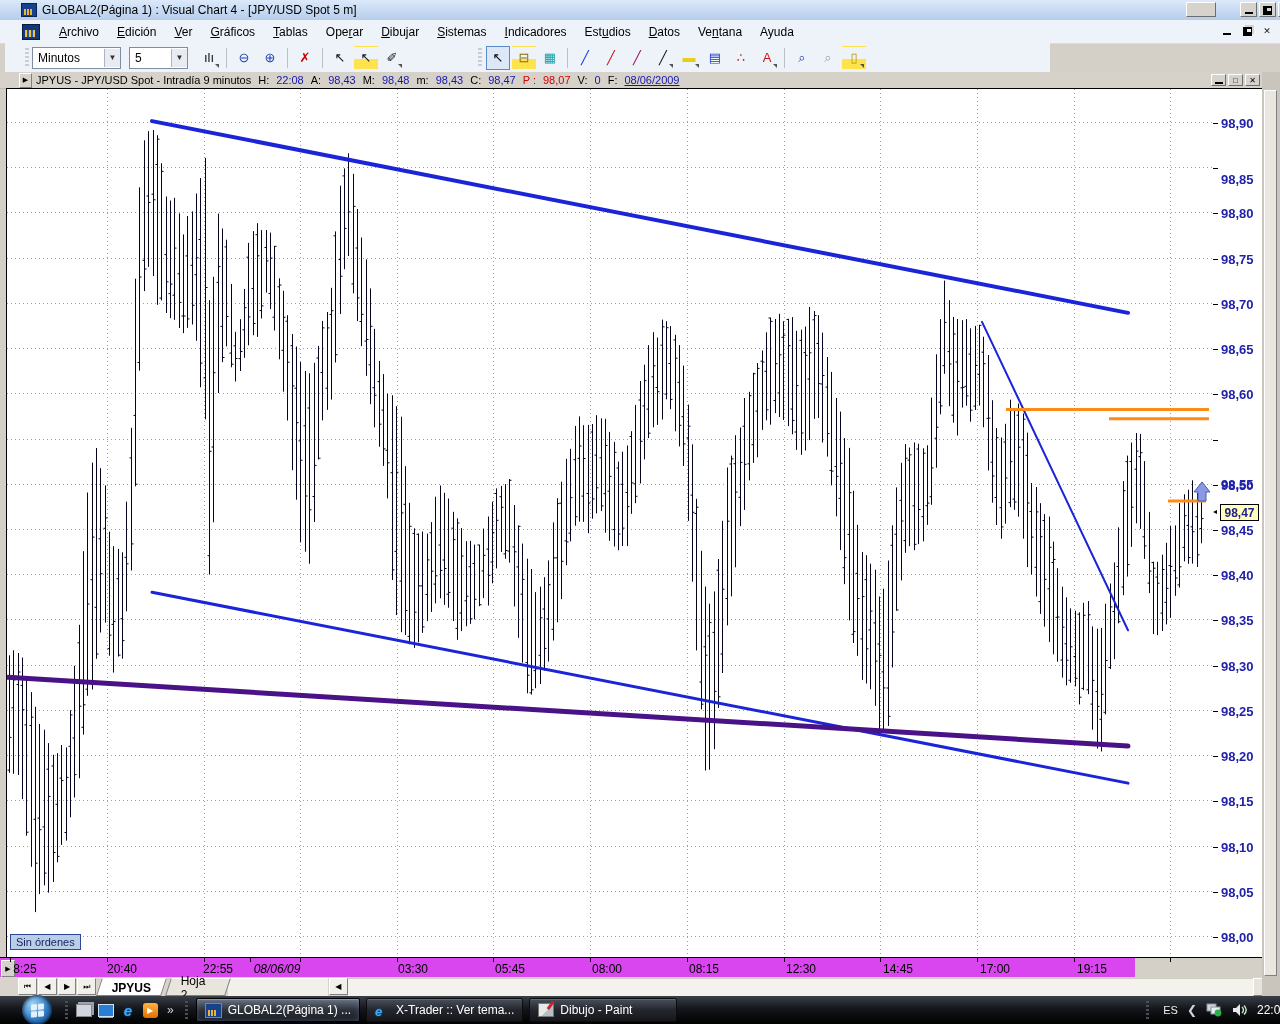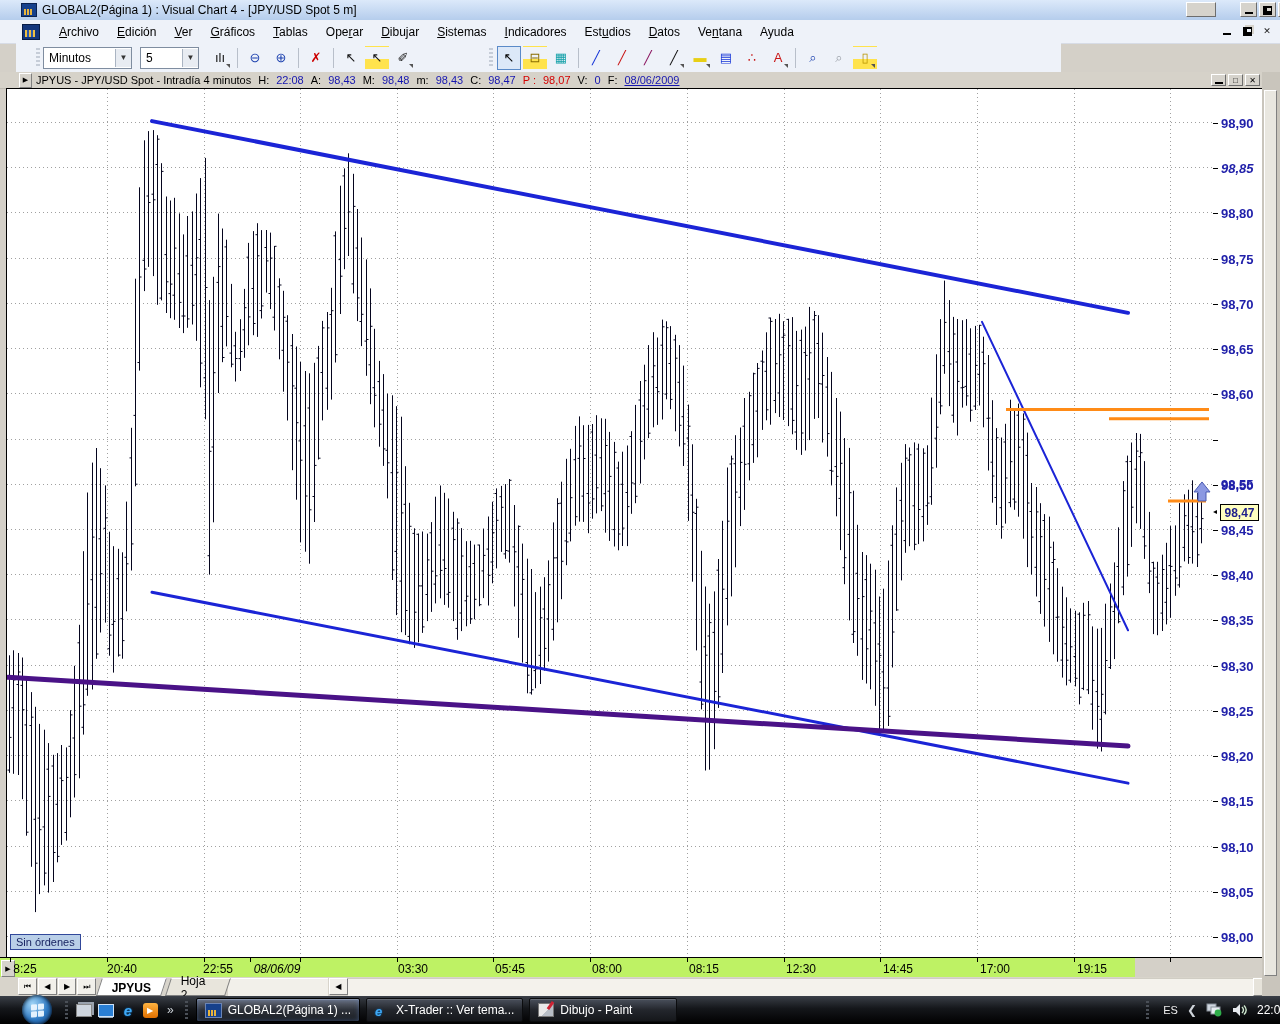--- a/index.html
+++ b/index.html
@@ -25,21 +25,21 @@
   #menubar{left:0;top:20px;width:1280px;height:23px;background:#eef2f9;display:flex;align-items:center;
            border-bottom:1px solid #d7dce6;}
   .mdi-icon{width:16px;height:14px;margin:0 10px 0 5px;background:#14377c;border:1px solid #081d46;position:relative;}
   .mdi-icon::after{content:"";position:absolute;left:2px;bottom:2px;width:10px;height:7px;
            background:repeating-linear-gradient(90deg,#f0c040 0 2px,#2a5ab0 2px 4px);}
   .menu-item{font-size:12px;color:#000;padding:3px 9px;cursor:default;}
   .menu-item u{text-decoration:underline;}
   #mdi-buttons{position:absolute;right:6px;top:24px;display:flex;gap:6px;align-items:center;}
   .mdi-b{width:14px;height:13px;display:flex;align-items:center;justify-content:center;color:#222;font-size:9px;}
   
-  #toolbar{left:16px;top:43px;width:1028px;height:29px;background:#eef2f9;border-bottom:1px solid #aab4c2;
+  #toolbar{left:5px;top:43px;width:1028px;height:29px;background:#eef2f9;border-bottom:1px solid #aab4c2;
            display:flex;align-items:center;}
   .grip{width:4px;height:20px;margin:0 3px;background:repeating-linear-gradient(#c6cdd8 0 2px,#eef2f9 2px 4px);}
   .combo{height:20px;background:#fff;border:1px solid #7f8da0;display:flex;align-items:center;font-size:12px;
          color:#000;padding-left:5px;position:relative;margin-right:8px;}
   .combo .arrow{width:15px;height:18px;margin-left:auto;background:#e8ecf2;border-left:1px solid #aab4c2;
          display:flex;align-items:center;justify-content:center;font-size:8px;color:#333;}
   .tb-btn{min-width:22px;height:22px;display:flex;align-items:center;justify-content:center;font-size:13px;
           margin:0 1px;border:1px solid transparent;position:relative;}
   .tb-btn.selected{border:1px solid #5a8ac8;background:#dce8f8;}
   .tb-btn.dd::after{content:"";position:absolute;right:1px;bottom:1px;border-left:4px solid transparent;border-top:4px solid #555;}
@@ -59,21 +59,21 @@
   #orders-badge{left:3px;top:845px;background:#b9cfe8;border:1px solid #31489a;color:#15205e;
                 font-size:11px;padding:1px 5px;}
   
   #price-axis{left:1213px;top:88px;width:48px;height:868px;background:#fff;border:1px solid #000;border-left:none;}
   .p-tick{position:absolute;left:0;width:5px;height:1px;background:#000;}
   .p-label{position:absolute;left:8px;transform:translateY(-50%);font-size:13px;font-weight:bold;color:#2121aa;}
   #last-price-box{position:absolute;left:7px;width:37px;height:15px;background:#ffffc0;border:1px solid #000;
                   font-size:12px;font-weight:bold;color:#20208c;display:flex;align-items:center;justify-content:center;}
   #last-price-marker{position:absolute;left:0px;font-size:8px;color:#000;}
   
-  #time-band{left:0;top:957px;width:1118px;height:20px;background:#bef264;border-top:1px solid #000;}
+  #time-band{left:0;top:957px;width:1118px;height:20px;background:#d946ef;border-top:1px solid #000;}
   .t-tick{position:absolute;top:0;width:1px;height:4px;background:#000;}
   .t-label{position:absolute;top:4px;transform:translateX(-50%);font-size:12px;color:#000;white-space:nowrap;}
   #band-corner{position:absolute;left:1px;top:2px;width:12px;height:15px;background:#d6d3cc;border:1px solid;
                border-color:#fff #808080 #808080 #fff;font-size:7px;display:flex;align-items:center;justify-content:center;}
   
   #tab-row{left:0;top:977px;width:1280px;height:19px;background:#d8d4cb;display:flex;align-items:stretch;}
   .nav-btn{width:19px;height:17px;margin:1px 0 0 1px;background:#f2f0ea;border:1px solid;
            border-color:#fff #808080 #808080 #fff;display:flex;align-items:center;justify-content:center;
            font-size:8px;color:#000;box-sizing:border-box;}
   .sheet-tab{position:relative;margin-top:1px;padding:1px 12px 0 12px;font-size:12px;display:flex;align-items:center;
@@ -207,21 +207,21 @@
         <span class="tb-sep"></span>
         <span class="tb-btn" style="color: rgb(26, 63, 174);">⌕</span>
         <span class="tb-btn" style="color: rgb(154, 160, 168);">⌕</span>
         <span class="tb-btn dd" style="color: rgb(184, 148, 0); background: linear-gradient(transparent 55%, rgb(255, 227, 77) 55%);">▯</span>
       </span>
   </div>
 
   <div class="abs" id="chart-header">
     <span id="hdr-arrow">▶</span>
     <span id="hdr-segs" style="display:flex">
-        <span class="hdr-seg" style="color: rgb(0, 0, 0);">JPYUS - JPY/USD Spot - Intradía 4 minutos</span>
+        <span class="hdr-seg" style="color: rgb(0, 0, 0);">JPYUS - JPY/USD Spot - Intradía 9 minutos</span>
         <span class="hdr-seg" style="color: rgb(0, 0, 0);">H:</span>
         <span class="hdr-seg" style="color: rgb(22, 22, 176);">22:08</span>
         <span class="hdr-seg" style="color: rgb(0, 0, 0);">A:</span>
         <span class="hdr-seg" style="color: rgb(22, 22, 176);">98,43</span>
         <span class="hdr-seg" style="color: rgb(0, 0, 0);">M:</span>
         <span class="hdr-seg" style="color: rgb(22, 22, 176);">98,48</span>
         <span class="hdr-seg" style="color: rgb(0, 0, 0);">m:</span>
         <span class="hdr-seg" style="color: rgb(22, 22, 176);">98,43</span>
         <span class="hdr-seg" style="color: rgb(0, 0, 0);">C:</span>
         <span class="hdr-seg" style="color: rgb(22, 22, 176);">98,47</span>
@@ -284,21 +284,21 @@
         <line x1="1161" y1="411.9620360000101" x2="1199" y2="411.9620360000101" stroke="#ff8b17" stroke-width="3"></line>
         <polygon points="1195,392.96871200000936 1187,402.96871200000936 1191,402.96871200000936 1191,411.96871200000936 1199,411.96871200000936 1199,402.96871200000936 1203,402.96871200000936" fill="#8b98e2" stroke="#4a5ab2" stroke-width="1"></polygon>
       </svg>
     <div class="abs" id="orders-badge">Sin órdenes</div>
   </div>
 
   <div class="abs" id="price-axis">
       <span class="p-tick" style="top: 34px;"></span>
       <span class="p-label" style="top: 34px;">98,90</span>
       <span class="p-tick" style="top: 79px;"></span>
-      <span class="p-label" style="top: 79px; font-style: italic;">98,85</span>
+      <span class="p-label" style="top: 90px;">98,85</span>
       <span class="p-tick" style="top: 124px;"></span>
       <span class="p-label" style="top: 124px;">98,80</span>
       <span class="p-tick" style="top: 170px;"></span>
       <span class="p-label" style="top: 170px;">98,75</span>
       <span class="p-tick" style="top: 215px;"></span>
       <span class="p-label" style="top: 215px;">98,70</span>
       <span class="p-tick" style="top: 260px;"></span>
       <span class="p-label" style="top: 260px;">98,65</span>
       <span class="p-tick" style="top: 305px;"></span>
       <span class="p-label" style="top: 305px;">98,60</span>

